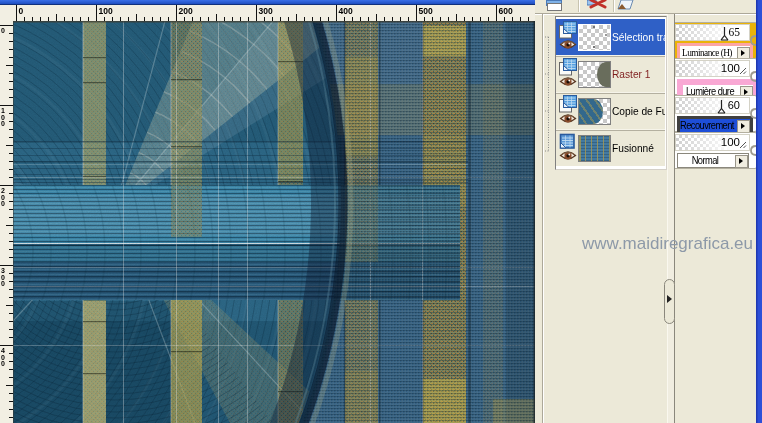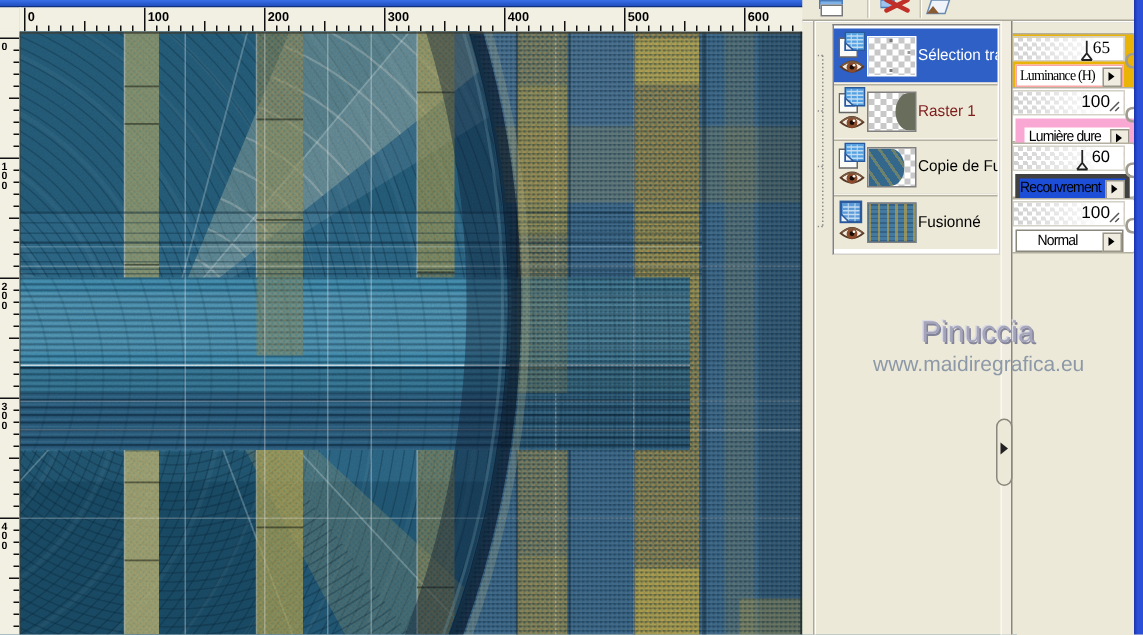--- a/index.html
+++ b/index.html
@@ -658,21 +658,21 @@
     </div>
 
   <div id="groups">
       <div class="abs" style="left: 138px; top: 22px; width: 82px; height: 35px; background: #eab308; border: 1px solid rgb(180, 176, 160); border-radius: 2px; font-family: Liberation Serif, serif;">
         <div class="abs" style="left:1px;top:1px;width:73px;height:15px;border:1px solid #d4d2c6;background-image:linear-gradient(to right, rgba(255,255,255,0), #fff 80%), repeating-conic-gradient(#cfcfcf 0% 25%, #ffffff 0% 50%);background-size:100% 100%, 6px 6px;">
       <svg class="abs" style="left:43.3px;top:2px" width="11" height="14">
         <path d="M5.5,0 L5.5,8 M2,13 L5.5,8.5 L9,13 M2,13 L9,13" stroke="#222" stroke-width="1.2" fill="none"></path>
       </svg>
       <div class="abs" style="right:9px;top:1px;font-size:11.5px;color:#000;">65</div>
     </div>
-        <div class="abs" style="left:3px;top:20px;width:70px;height:12.5px;border:1px solid #fca5a5;background:#fff;">
+        <div class="abs" style="left:3px;top:20px;width:70px;height:12.5px;border:3px solid #fca5a5;background:#fff;">
       <div class="abs" style="left:0;top:0.5px;width:58px;text-align:center;font-size:10px;letter-spacing:-0.6px;color:#000;white-space:nowrap;transform:scaleX(0.93);transform-origin:left center;">Luminance (H)</div>
       <div class="abs" style="right:0.5px;top:0.5px;width:11px;height:11px;background:#f0ede0;border:1px solid #9a968a;">
         <div class="abs" style="left:3.5px;top:2.5px;width:0;height:0;border-left:4.5px solid #000;border-top:3.5px solid transparent;border-bottom:3.5px solid transparent;"></div>
       </div>
     </div>
       </div>
       <div class="abs" style="left: 212px; top: 33px; width: 10px; height: 14px;"><svg width="10" height="14">
           <path d="M9,3 Q4,3 4,7.5 Q4,12 9,12" stroke="#a09c90" stroke-width="1.8" fill="none"></path>
         </svg></div>
       <div class="abs" style="left: 138px; top: 58px; width: 82px; height: 35px; background: rgb(255, 255, 255); border: 1px solid rgb(180, 176, 160); border-radius: 2px;">
@@ -721,21 +721,20 @@
       <div class="abs" style="right:0.5px;top:0.5px;width:11px;height:11px;background:#f0ede0;border:1px solid #9a968a;">
         <div class="abs" style="left:3.5px;top:2.5px;width:0;height:0;border-left:4.5px solid #000;border-top:3.5px solid transparent;border-bottom:3.5px solid transparent;"></div>
       </div>
     </div>
       </div>
       <div class="abs" style="left: 212px; top: 143px; width: 10px; height: 14px;"><svg width="10" height="14">
           <path d="M9,3 Q4,3 4,7.5 Q4,12 9,12" stroke="#a09c90" stroke-width="1.8" fill="none"></path>
         </svg></div>
     </div>
 
-  <div class="abs" style="left:76px;top:211px;width:82px;text-align:center;font-size:20px;z-index:5;color:#a4a4ba;text-shadow:1px 1px 0 #83839a, -1px -1px 0 #d8d8e4;">Pinuccia</div>
-  <div class="abs" style="left:47px;top:234px;width:122px;text-align:center;font-size:14px;z-index:5;color:#8d99a8;">www.maidiregrafica.eu</div>
+  <div class="abs" style="left:47px;top:234px;width:122px;text-align:center;font-size:17px;z-index:5;color:#8d99a8;">www.maidiregrafica.eu</div>
 
   <div class="abs" style="left:132px;top:14px;width:6px;height:409px;background:#f0ede0;border-left:1px solid #faf8ef;border-right:1px solid #8a877c;"></div>
   <div class="abs" style="left:129px;top:279px;width:9px;height:43px;background:#ece9d8;border:1.5px solid #8a877c;border-radius:6px;"></div>
   <div class="abs" style="left:132px;top:295px;width:0;height:0;border-left:5px solid #222;border-top:4px solid transparent;border-bottom:4px solid transparent;"></div>
 
   <div class="abs" style="left:221px;top:0;width:6px;height:423px;background:linear-gradient(90deg,#1b32a8,#2c4fd8 40%,#2c4fd8);"></div>
 </div>
 
 </body></html>

